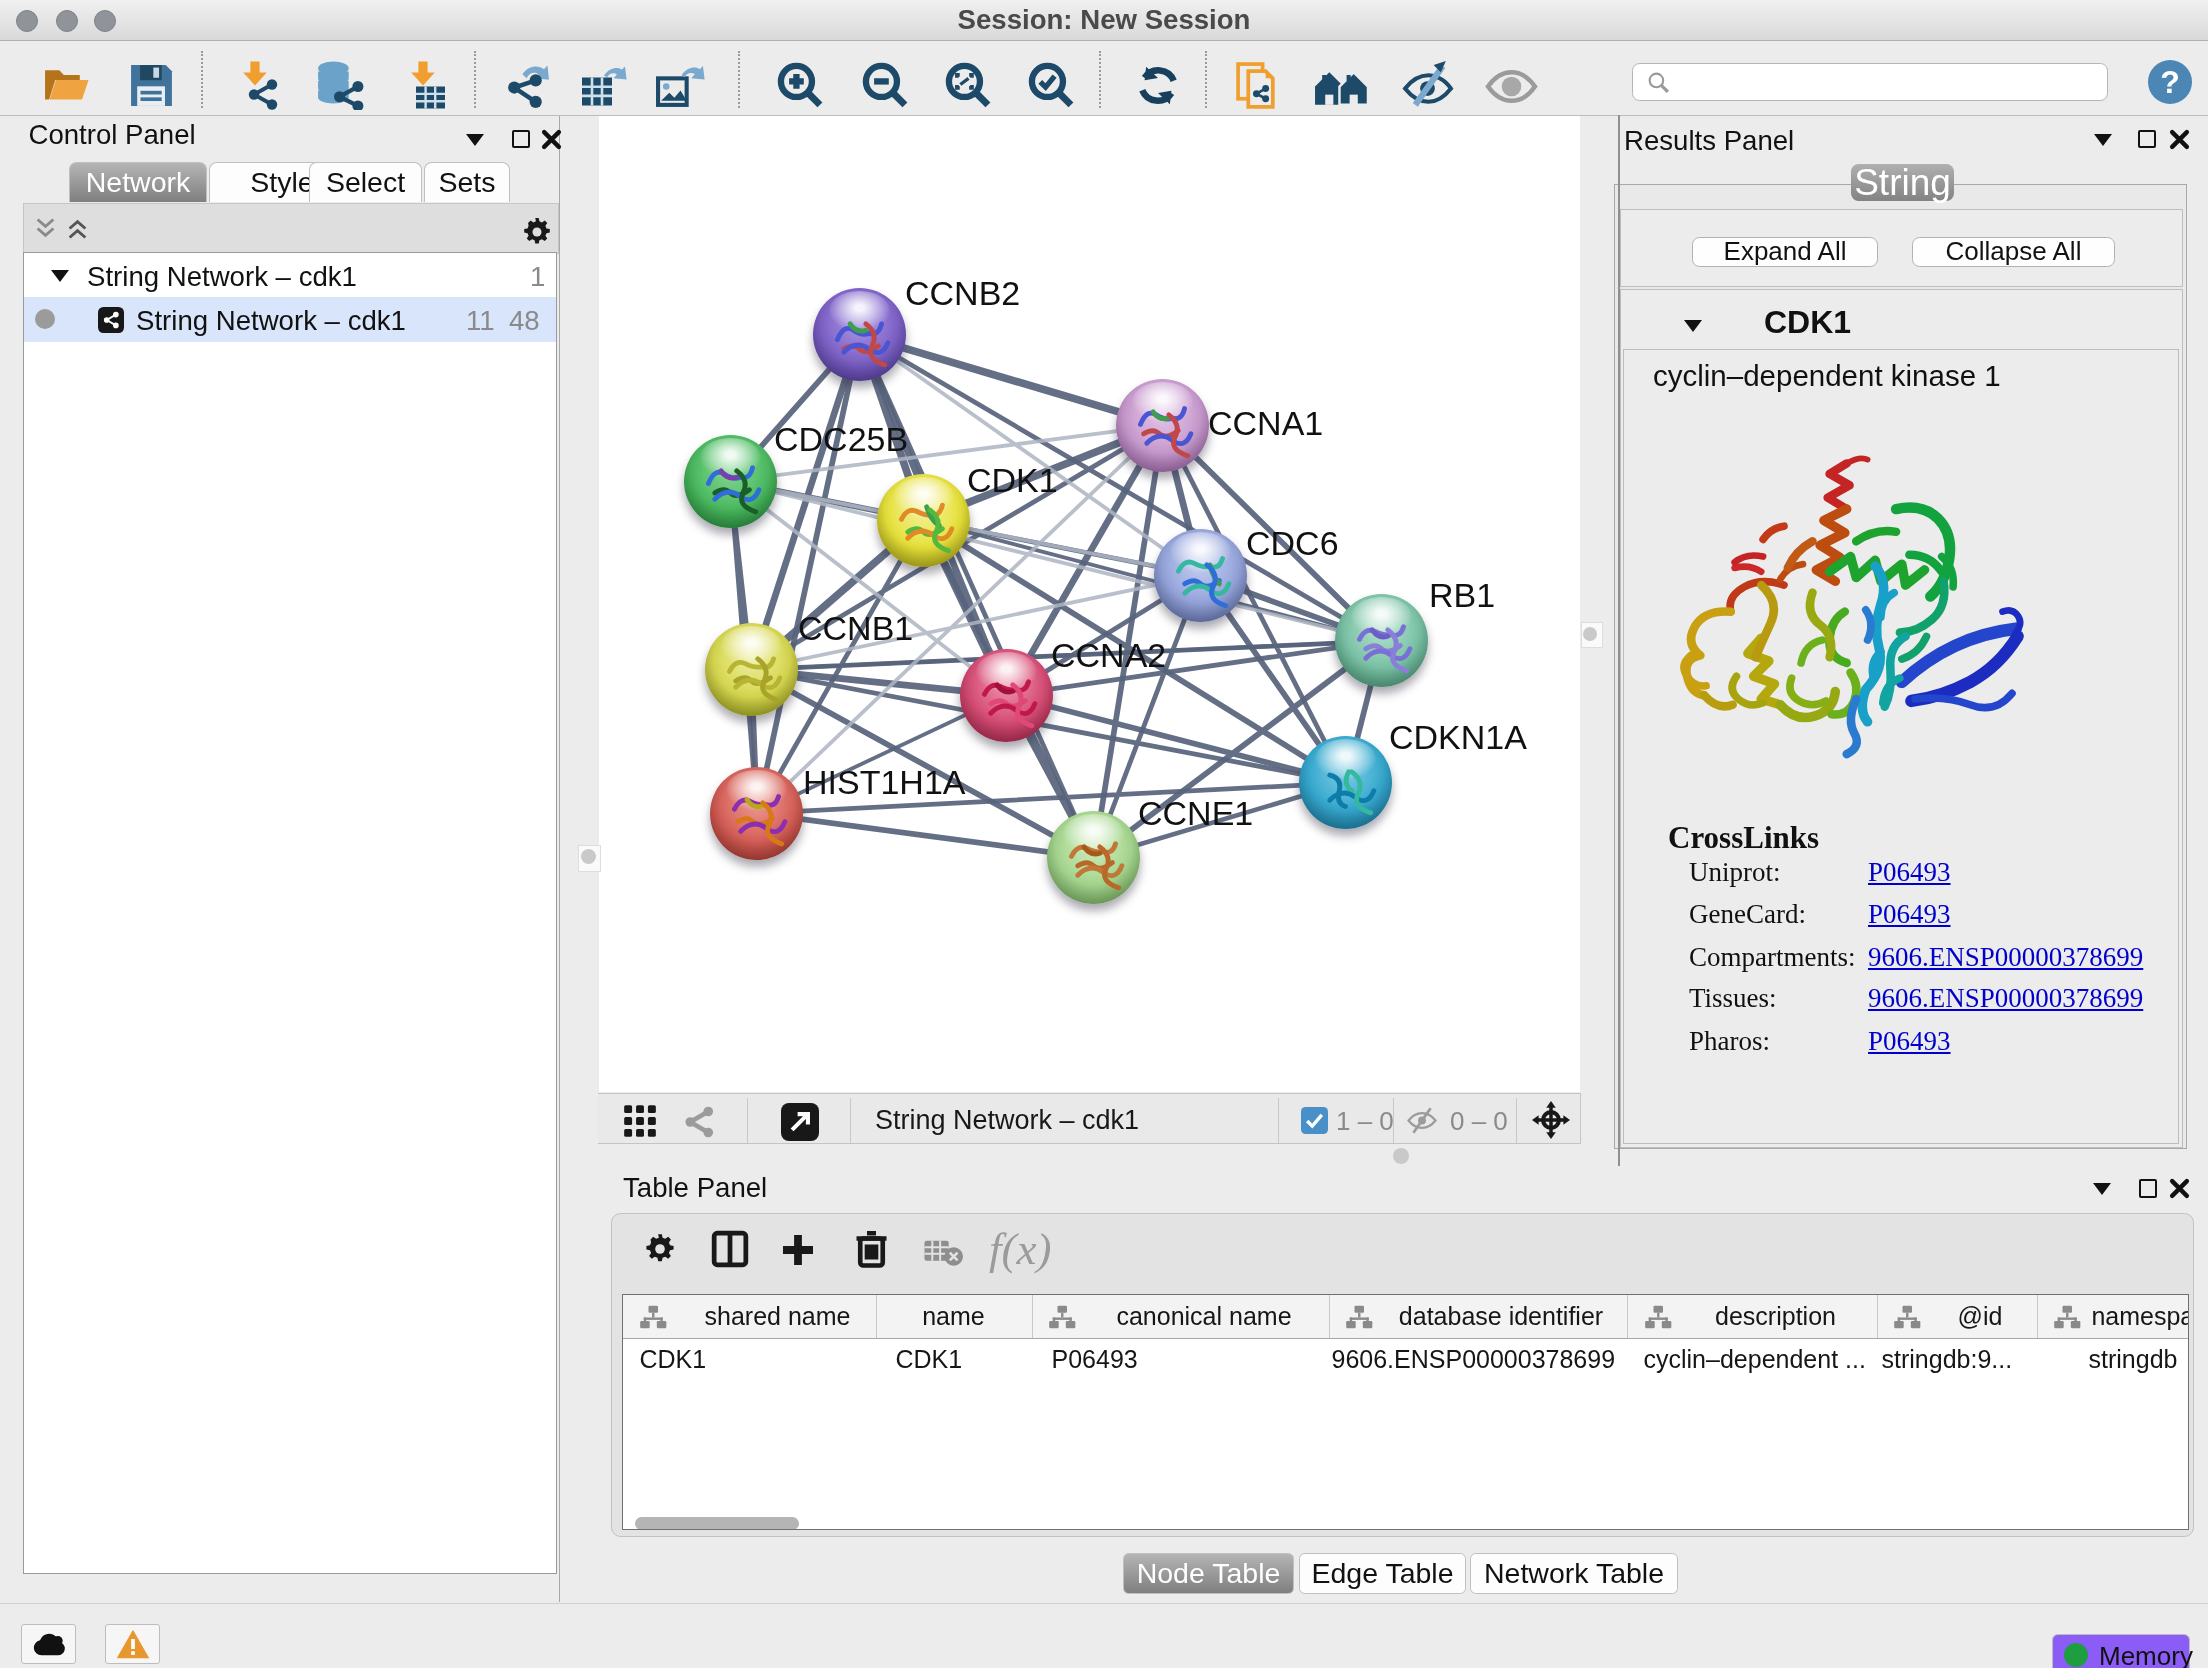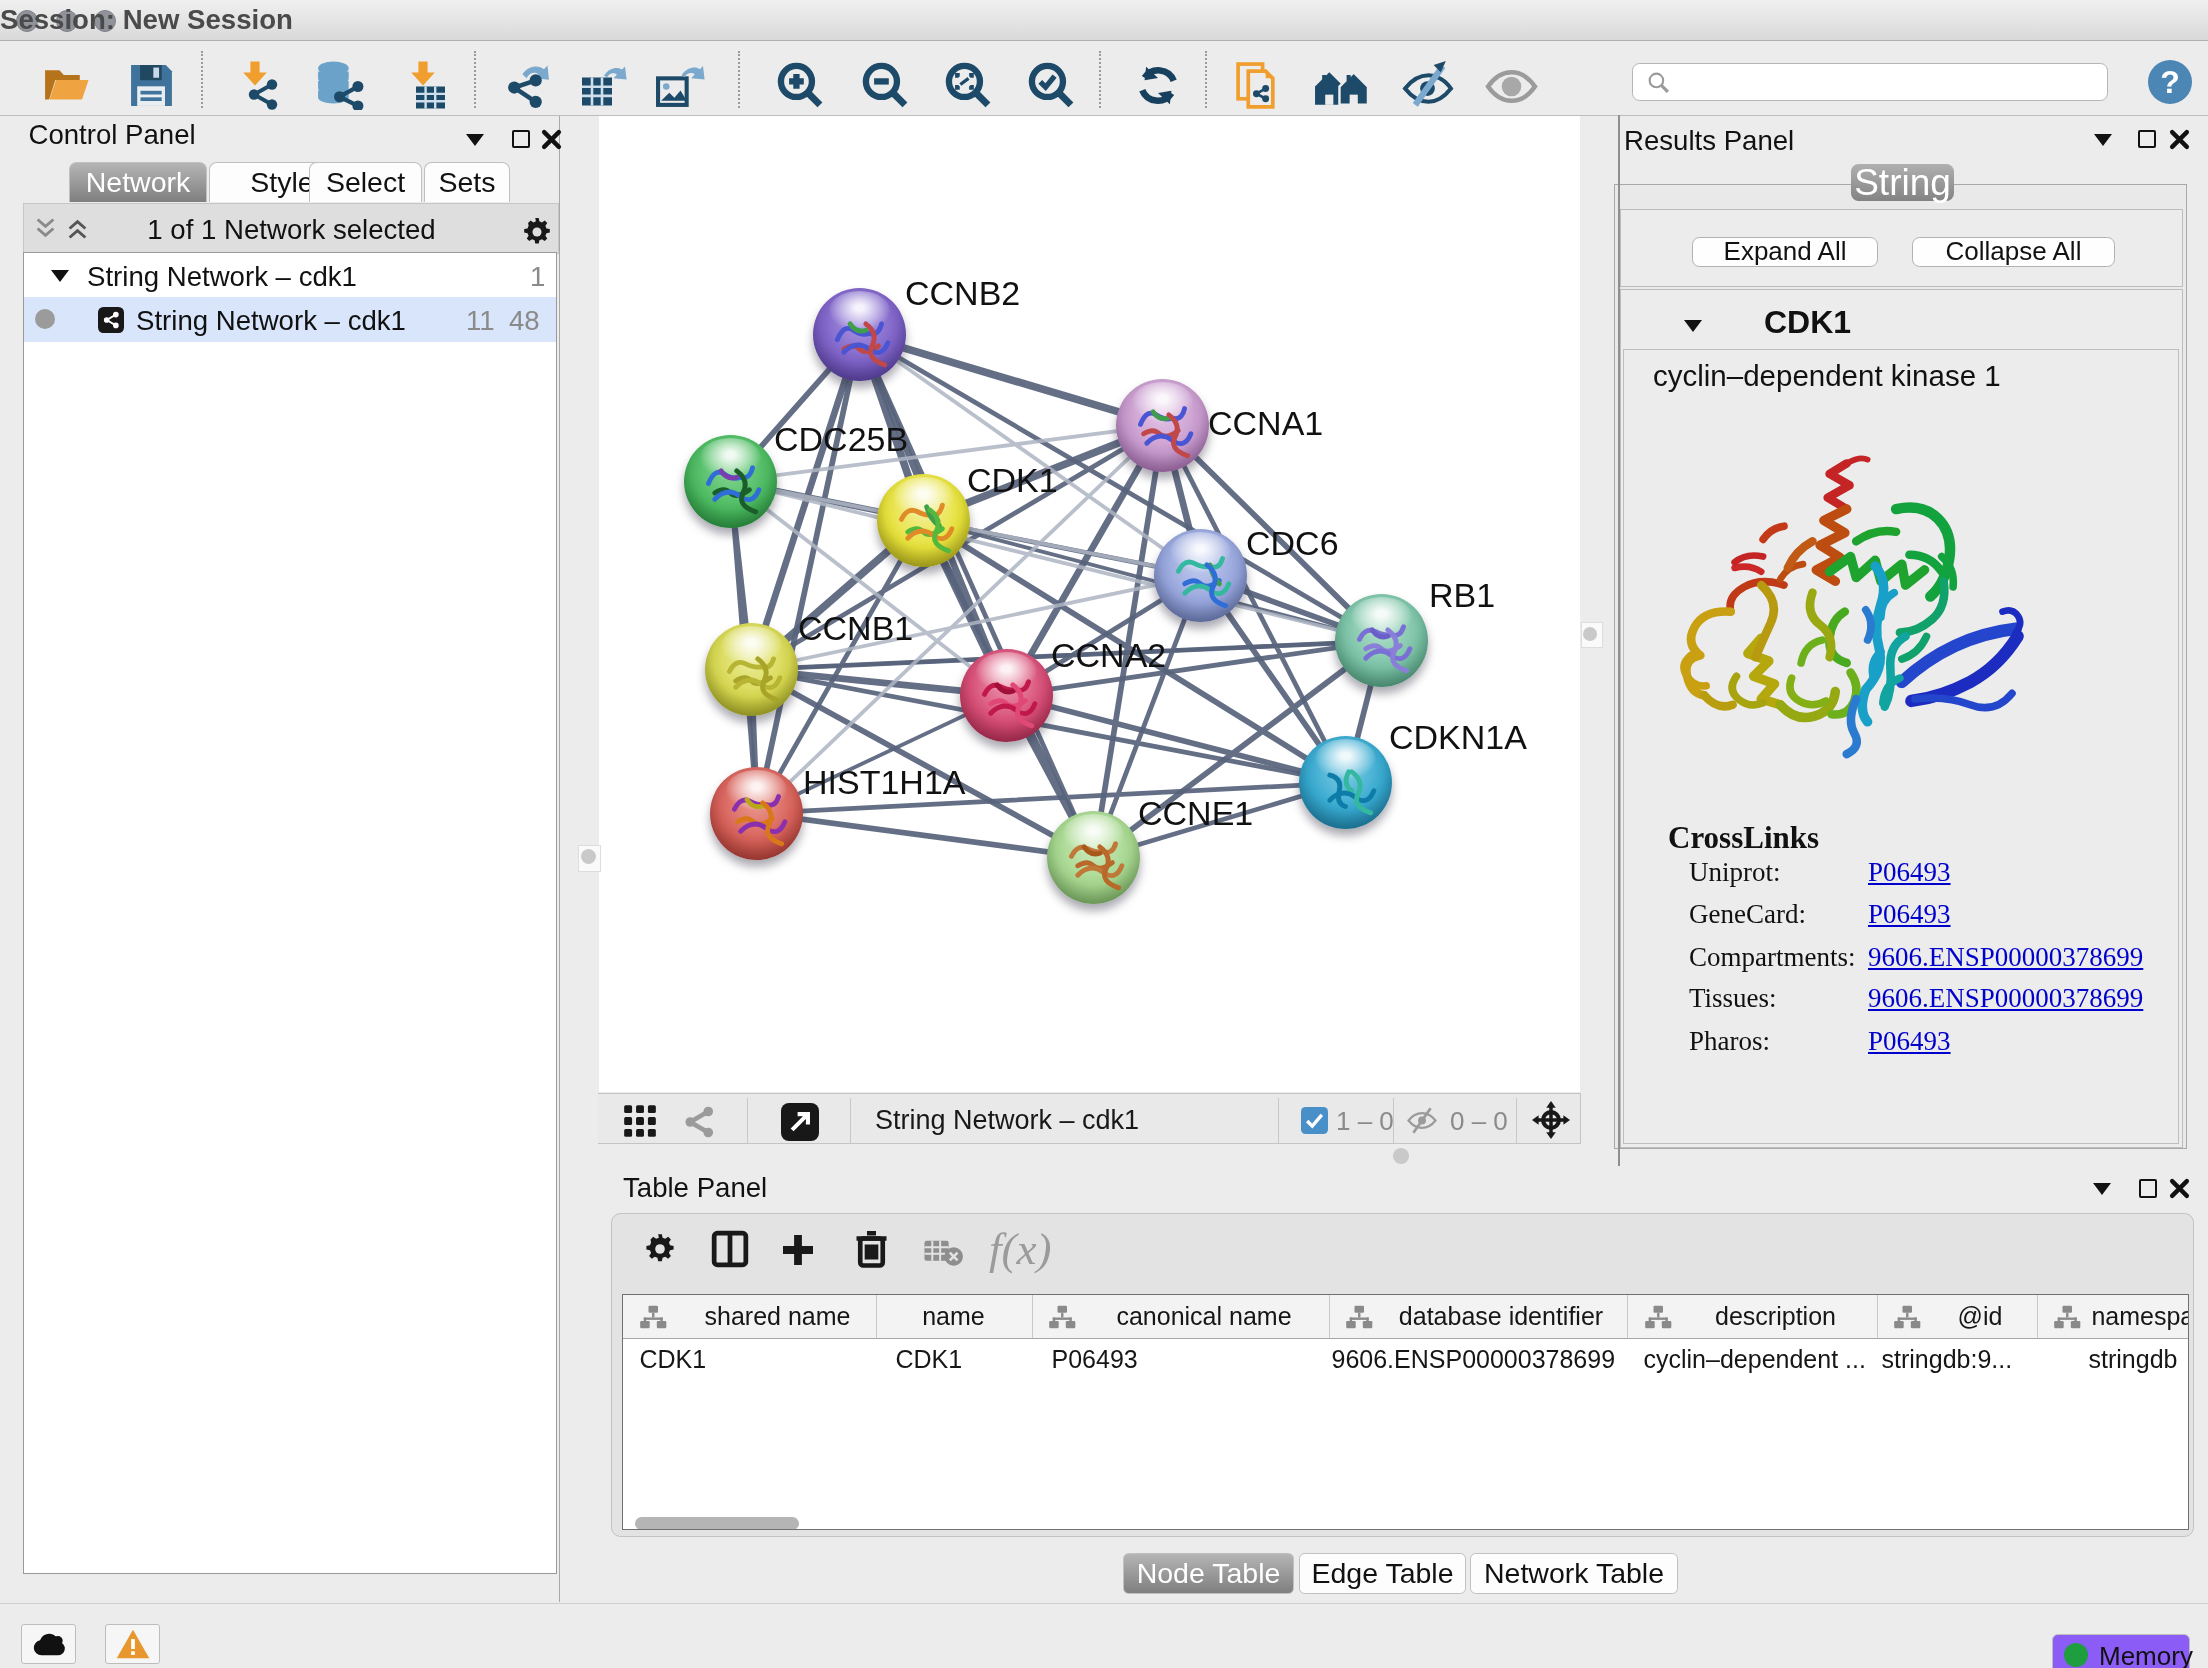--- a/index.html
+++ b/index.html
@@ -3,21 +3,21 @@
 <meta charset="utf-8">
 <style>
   html,body{margin:0;padding:0;}
   body{width:2208px;height:1668px;position:relative;overflow:hidden;
        font-family:"Liberation Sans",sans-serif;background:#ececec;}
   .abs{position:absolute;}
   
   #titlebar{left:0;top:0;width:2208px;height:40px;
     background:linear-gradient(#f0f0f0,#d9d9d9);border-bottom:1px solid #b0b0b0;}
   .tl{width:20px;height:20px;border-radius:50%;background:#90939a;border:1px solid #7e8187;top:9.5px;}
-  #wtitle{left:0;top:0;width:2208px;height:40px;line-height:40px;text-align:left;
+  #wtitle{left:0;top:0;width:2208px;height:40px;line-height:40px;text-align:center;
     font-size:27.6px;font-weight:bold;color:#4a4a4a;}
   
   #toolbar{left:0;top:41px;width:2208px;height:74px;background:#ececec;border-bottom:1.9px solid #bdbdbd;z-index:3;}
   .tbi{top:20px;width:53px;height:49px;}
   .tsep{top:9.5px;width:0px;height:57px;border-left:2.9px dotted #9a9a9a;}
   #searchbox{left:1632px;top:22px;width:474px;height:36px;background:#fff;
      border:1.9px solid #b5b5b5;border-radius:7.6px;}
   
   .ptitle{font-size:27.6px;color:#111;}
   .wmin{width:0;height:0;border-left:9.5px solid transparent;border-right:9.5px solid transparent;
@@ -222,21 +222,20 @@
   <div class="abs ctab tabun" style="left:209px;width:96px;padding-left:24px;">Style</div>
   <div class="abs ctab tabun" style="left:309px;width:111px;">Select</div>
   <div class="abs ctab tabun" style="left:424px;width:84px;">Sets</div>
   <div class="abs" id="selbar">
     <svg class="abs" style="left:7.6px;top:11.4px;width:27px;height:27px;" viewBox="0 0 24 24">
       <path fill="none" stroke="#8a8a8a" stroke-width="2.6" d="M5 4l7 6 7-6M5 12l7 6 7-6"></path>
     </svg>
     <svg class="abs" style="left:40px;top:11.4px;width:27px;height:27px;" viewBox="0 0 24 24">
       <path fill="none" stroke="#555" stroke-width="2.6" d="M5 20l7-6 7 6M5 12l7-6 7 6"></path>
     </svg>
-    <div class="abs" style="left:0;width:535px;text-align:center;top:9.5px;font-size:27.6px;color:#111;">1 of 1 Network selected</div>
     <svg class="abs" style="left:497px;top:12.4px;width:32px;height:32px;" viewBox="0 0 24 24">
       <path fill="#191919" d="M10.7 1.5h2.6l.5 2.5 1.9.8 2.1-1.4 1.9 1.9-1.4 2.1.8 1.9 2.5.5v2.6l-2.5.5-.8 1.9 1.4 2.1-1.9 1.9-2.1-1.4-1.9.8-.5 2.5h-2.6l-.5-2.5-1.9-.8-2.1 1.4-1.9-1.9 1.4-2.1-.8-1.9-2.5-.5v-2.6l2.5-.5.8-1.9L5.3 5.3l1.9-1.9 2.1 1.4 1.9-.8z"></path>
       <circle cx="12" cy="12" r="3.4" fill="#dedede"></circle>
     </svg>
   </div>
   <div class="abs" id="treebox">
     <div class="abs wmin" style="left:27px;top:17px;"></div>
     <div class="abs" style="left:63px;top:7.6px;font-size:27.6px;color:#111;">String Network – cdk1</div>
     <div class="abs" style="left:506px;top:7.6px;font-size:27.6px;color:#8a8a8a;">1</div>
     <div class="abs" id="row2">

